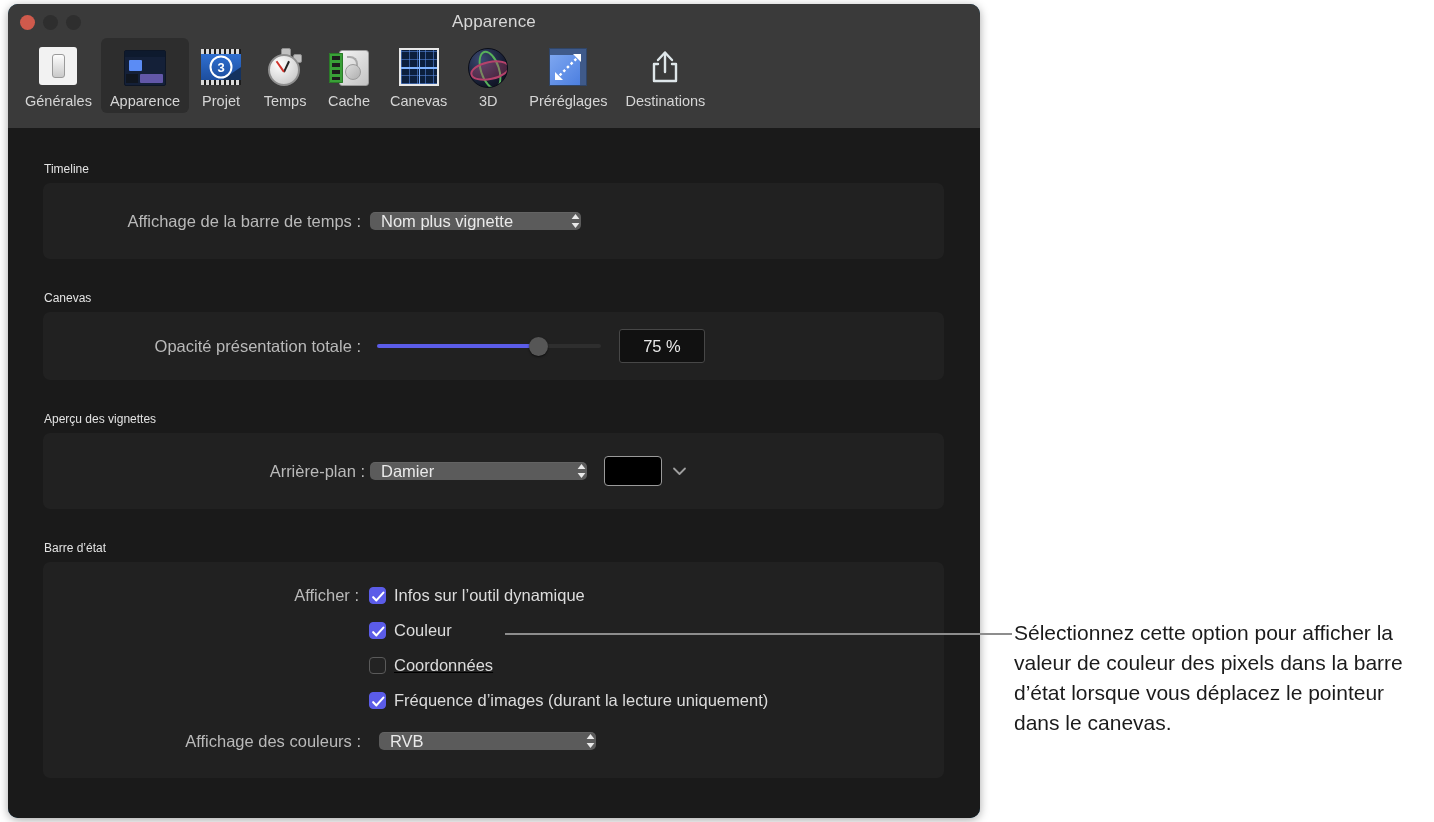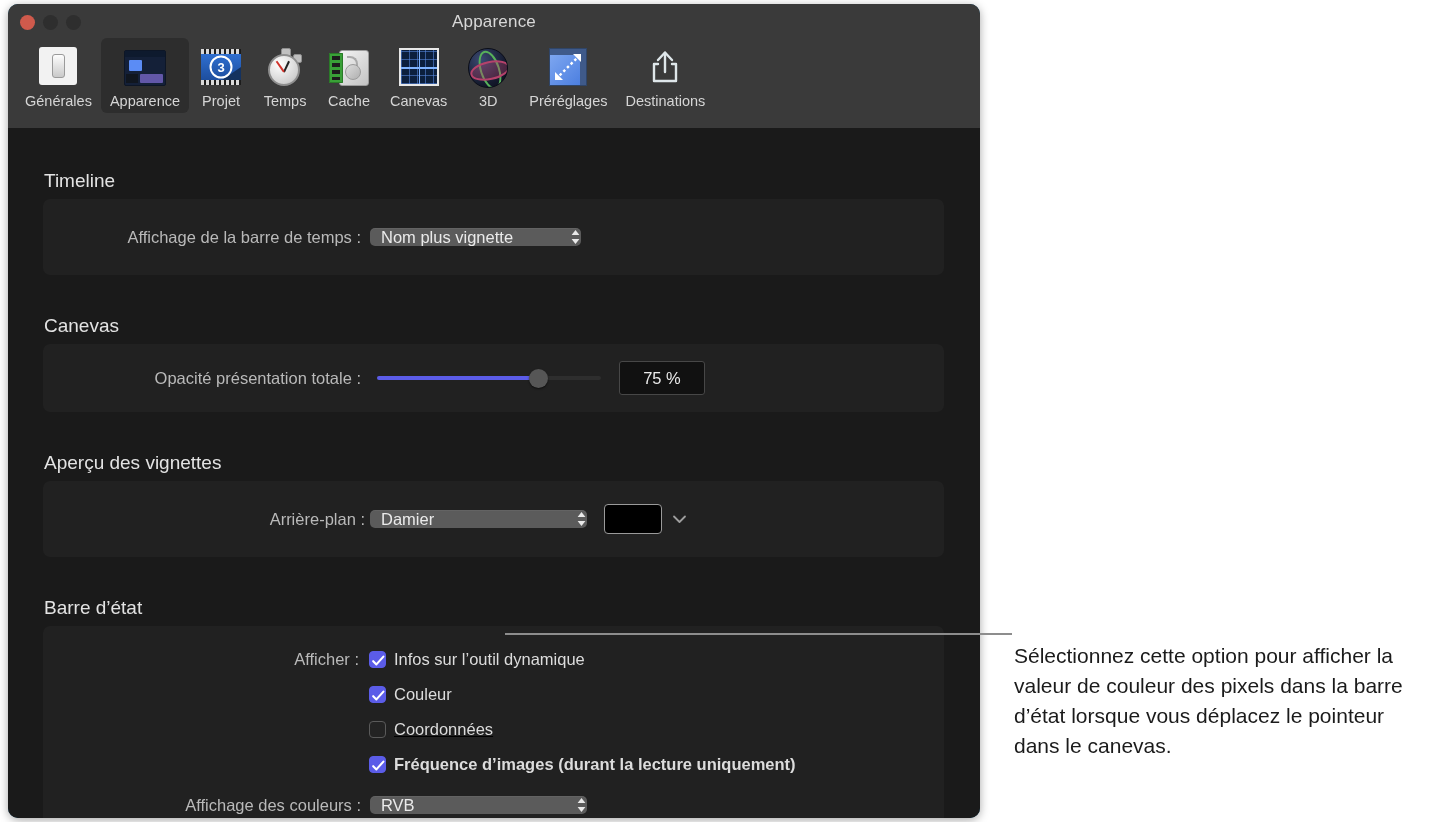--- a/index.html
+++ b/index.html
@@ -155,21 +155,21 @@
 
   .ic-dest { width:38px; height:38px; margin:4px auto 0; position:relative; }
 
   
   .content {
     position:absolute; left:0; top:124px; width:100%; bottom:0;
     background:#1a1a1a;
   }
 
   .section-label {
-    font-size:19px; color:#e3e3e3; margin:16px 0 7px 36px;
+    font-size:12px; color:#e3e3e3; margin:8px 0 7px 36px;
   }
   .group {
     margin-left:35px; margin-right:36px;
     background:#212121; border-radius:7px;
   }
 
   .row { display:flex; align-items:center; }
   .row-label {
     font-size:16.5px; color:#b9b9b9; text-align:right;
     white-space:nowrap;
@@ -458,47 +458,47 @@
           </div>
 
           <div class="row" style="height:35px;text-decoration:underline;">
             <div style="width:316px;"></div>
             <div class="cbrow" style="margin-left:10px;">
               <span class="cbox off"></span>
               <span class="cblabel">Coordonnées</span>
             </div>
           </div>
 
-          <div class="row" style="height:35px;font-weight:bold;">
+          <div class="row" style="height:35px;">
             <div style="width:316px;"></div>
             <div class="cbrow" style="margin-left:10px;">
               <span class="cbox on">
                 <svg width="13" height="12" viewBox="0 0 13 12">
                   <path d="M1.2 6.2 L4.4 9.4 L11.4 1.6" fill="none" stroke="#ffffff" stroke-width="2.1" stroke-linecap="round" stroke-linejoin="round"></path>
                 </svg>
               </span>
               <span class="cblabel">Fréquence d’images (durant la lecture uniquement)</span>
             </div>
           </div>
 
           <div class="row" style="height:46px;">
             <div class="row-label" style="width:318px;">Affichage des couleurs :</div>
-            <div class="popup" style="margin-left:9px; width:206px;">
+            <div class="popup" style="margin-left:18px; width:206px;">
               <span class="pv">RVB</span>
               <span class="chev">
                 <svg width="11" height="18" viewBox="0 0 11 18">
                   <path d="M5.5 2 L9.4 7 L1.6 7 Z" fill="#e9e9e9"></path>
                   <path d="M5.5 16 L9.4 11 L1.6 11 Z" fill="#e9e9e9"></path>
                 </svg>
               </span>
             </div>
           </div>
 
         </div>
       </div>
 
     </div>
   </div>
 
   <div class="callout-line" style="left:505px; top:633px; width:507px;"></div>
-  <div class="callout-text" style="left:1014px; top:618px;margin-top:23px;">Sélectionnez cette option pour afficher la valeur de couleur des pixels dans la barre d’état lorsque vous déplacez le pointeur dans le canevas.</div>
+  <div class="callout-text" style="left:1014px; top:618px;">Sélectionnez cette option pour afficher la valeur de couleur des pixels dans la barre d’état lorsque vous déplacez le pointeur dans le canevas.</div>
 
 </div>
 
 </body></html>

